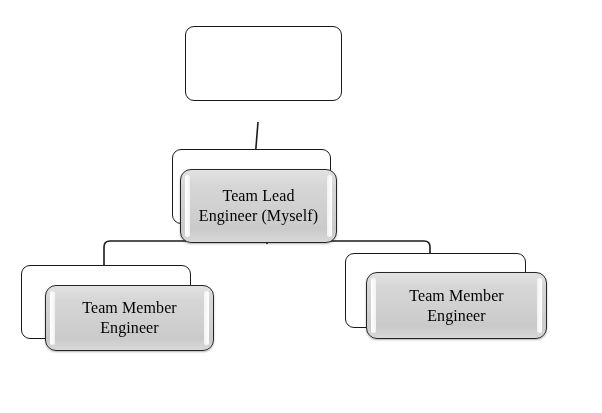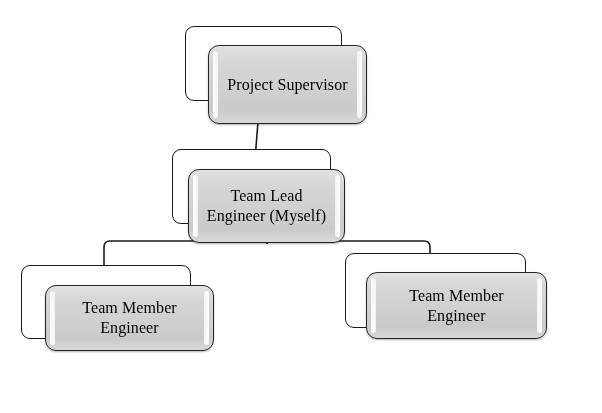--- a/index.html
+++ b/index.html
@@ -87,26 +87,23 @@
   <svg id="connectors" viewBox="0 0 602 413" width="602" height="413" xmlns="http://www.w3.org/2000/svg">
     <g fill="none" stroke="#1a1a1a" stroke-width="1.6" stroke-linecap="butt" stroke-linejoin="miter">
       <path d="M 258,122 L 254,172"></path>
       <path d="M 267,241 L 110,241 Q 104,241 104,247 L 104,283"></path>
       <path d="M 331,241 L 424,241 Q 430,241 430,247 L 430,271"></path>
       <path d="M 267,241 L 267,244"></path>
     </g>
   </svg>
 
   <div class="ghost-box" style="left:185px; top:26px; width:157px; height:75px;"></div>
-  <div class="node-box" style="left:208px; top:45px; width:159px; height:79px;">
-    <span class="node-label">Project Supervisor</span>
-  </div>
 
   <div class="ghost-box" style="left:172px; top:149px; width:159px; height:75px;"></div>
-  <div class="node-box" style="left:188px; top:169px; width:157px; height:74px;">
+  <div class="node-box" style="left:180px; top:169px; width:157px; height:74px;">
     <span class="node-label">Team Lead
 Engineer (Myself)</span>
   </div>
 
   <div class="ghost-box" style="left:21px; top:265px; width:170px; height:74px;"></div>
   <div class="node-box" style="left:45px; top:285px; width:169px; height:66px;">
     <span class="node-label">Team Member
 Engineer</span>
   </div>
 

